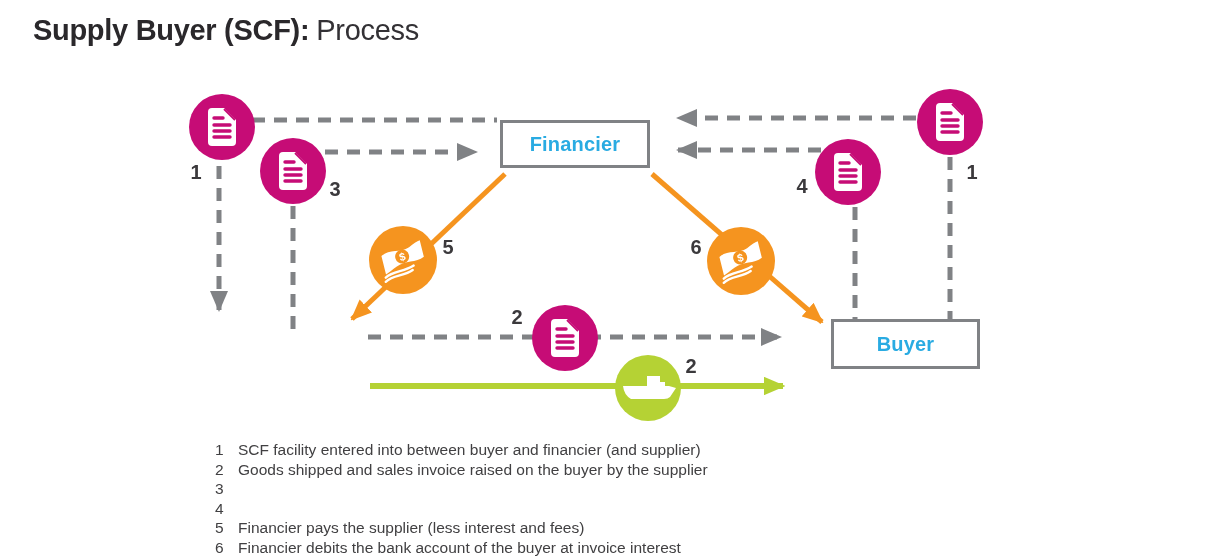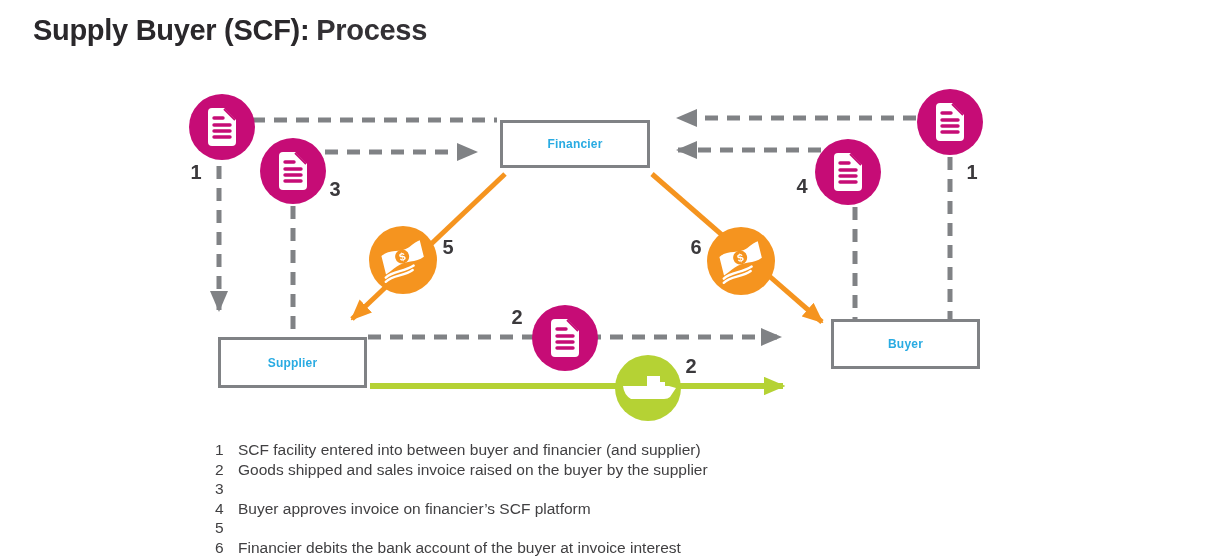--- a/index.html
+++ b/index.html
@@ -1,26 +1,26 @@
 <!DOCTYPE html>
 <html><head>
 <meta charset="utf-8">
 <style>
   html,body{margin:0;padding:0;background:#fff;}
   body{width:1207px;height:560px;overflow:hidden;font-family:"Liberation Sans",sans-serif;}
   .canvas{position:relative;width:1207px;height:560px;background:#fff;}
 
   .title{position:absolute;left:33px;top:14px;font-size:29px;color:#2a282b;letter-spacing:-.3px;white-space:nowrap;}
   .title .t-bold{font-weight:bold;}
-  .title .t-light{font-weight:700;margin-left:7px;color:#333135;}
+  .title .t-light{font-weight:400;margin-left:7px;color:#333135;}
 
   svg.diagram{position:absolute;left:0;top:0;}
 
   .node{position:absolute;border:3px solid #808285;background:#fff;display:flex;align-items:center;justify-content:center;
-        font-weight:bold;font-size:12px;color:#29abe2;letter-spacing:.2px;}
+        font-weight:bold;font-size:20px;color:#29abe2;letter-spacing:.2px;}
   .node-financier{left:500px;top:120px;width:144px;height:42px;}
   .node-supplier{left:218px;top:337px;width:143px;height:45px;}
   .node-buyer{left:808px;top:319px;width:143px;height:44px;margin-left:23px;}
 
   .num{position:absolute;font-weight:bold;font-size:20px;color:#3b393c;transform:translate(-50%,-50%);}
 
   .legend{position:absolute;left:215px;top:440px;font-size:15.5px;color:#414042;}
   .legend-row{display:flex;line-height:19.6px;}
   .legend-num{width:23px;flex:0 0 23px;}
 </style>
@@ -108,23 +108,20 @@
     <use href="#icon-doc" x="848" y="172"></use>
     <use href="#icon-doc" x="950" y="122"></use>
     <use href="#icon-money" x="403" y="260"></use>
     <use href="#icon-money" x="741" y="261"></use>
     <use href="#icon-ship" x="648" y="388"></use>
   </svg>
 
   <div class="node node-financier">
     <span>Financier</span>
   </div>
-  <div class="node node-supplier">
-    <span>Supplier</span>
-  </div>
   <div class="node node-buyer">
     <span>Buyer</span>
   </div>
 
   <div class="num" style="left:196px;top:172px;">1</div>
   <div class="num" style="left:335px;top:189px;">3</div>
   <div class="num" style="left:448px;top:247px;">5</div>
   <div class="num" style="left:517px;top:317px;">2</div>
   <div class="num" style="left:691px;top:366px;">2</div>
   <div class="num" style="left:696px;top:247px;">6</div>
@@ -138,24 +135,24 @@
     </div>
     <div class="legend-row">
       <span class="legend-num">2</span>
       <span>Goods shipped and sales invoice raised on the buyer by the supplier</span>
     </div>
     <div class="legend-row">
       <span class="legend-num">3</span>
     </div>
     <div class="legend-row">
       <span class="legend-num">4</span>
-      <span>Buyer approves invoice on financier’s SCF platform</span>
     </div>
     <div class="legend-row">
       <span class="legend-num">5</span>
+      <span>Financier pays the supplier (less interest and fees)</span>
     </div>
     <div class="legend-row">
       <span class="legend-num">6</span>
       <span>Financier debits the bank account of the buyer at invoice interest</span>
     </div>
   </div>
 
 </div>
 
 </body></html>

